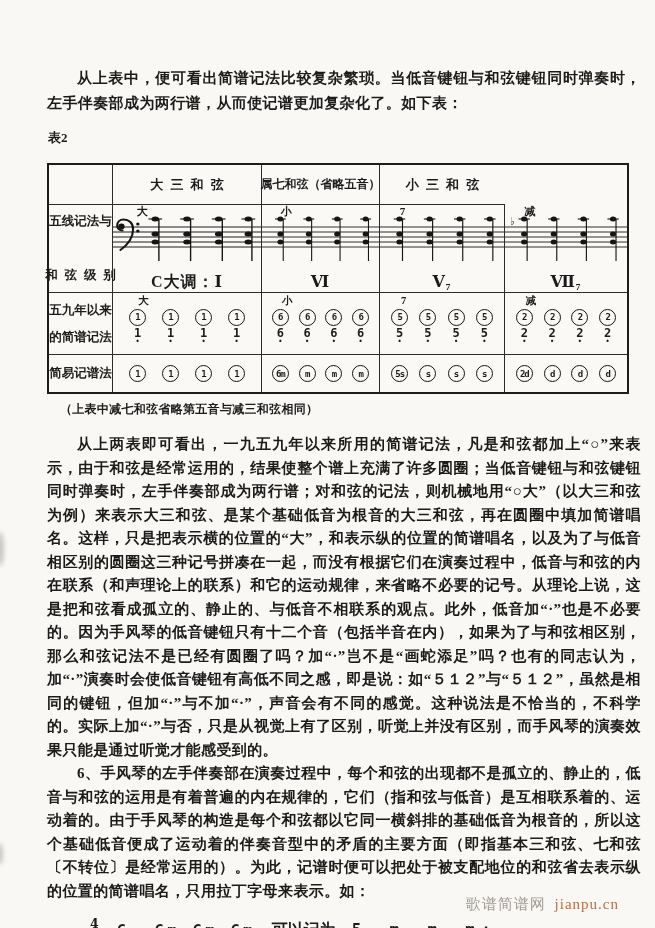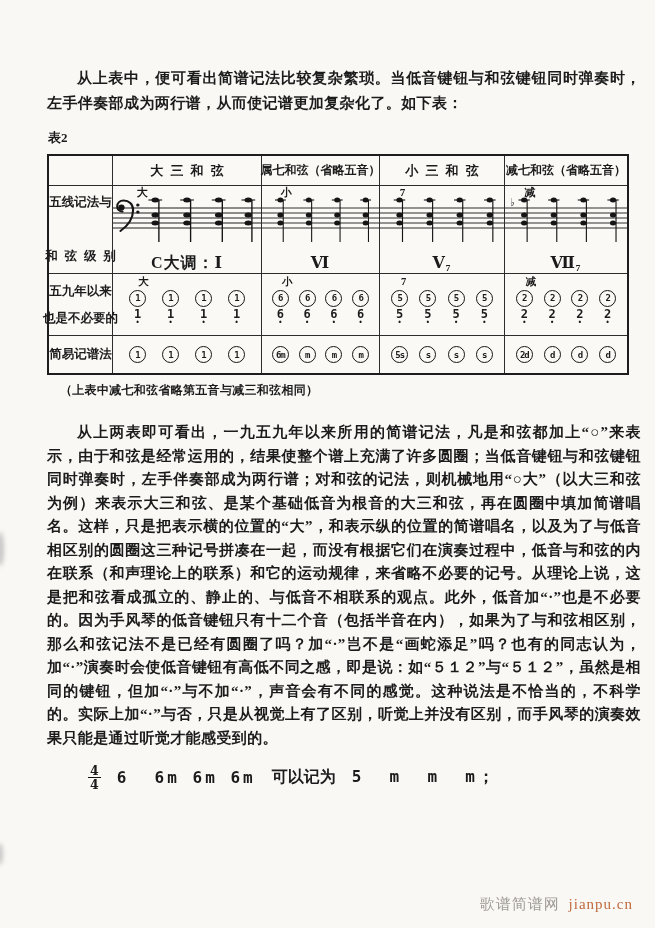--- a/index.html
+++ b/index.html
@@ -17,46 +17,46 @@
     margin:0 14px 0 47px;
     font-size:15px;
     line-height:23.5px;
     text-align:justify;
     letter-spacing:.4px;
     font-weight:600;
   }
   .para.indent{text-indent:2em;}
   #intro{padding-top:66px;line-height:25px;}
   .table-label{
-    margin:13px 0 7px 48px;
+    margin:13px 0 16px 48px;
     font-size:13px;font-weight:bold;
   }
   .footnote{
-    margin:7px 0 22px 60px;
+    margin:7px 0 15px 60px;
     font-size:12px;font-weight:600;letter-spacing:.3px;
   }
   
   .ntable{
     margin:0 26px 0 47px;
     width:582px;
     border:2px solid #1d1d1d;
     box-sizing:border-box;
     background:#faf9f6;
   }
   .trow{display:grid;grid-template-columns:64px 149px 118px 125px 122px;}
   .cell{
     border-right:1px solid #2c2c2c;
     border-bottom:1px solid #2c2c2c;
     box-sizing:border-box;
     position:relative;
     display:flex;align-items:center;justify-content:center;
   }
   .trow .cell:last-child{border-right:none;}
   .trow.last .cell{border-bottom:none;}
-  .hdr{height:30px;font-size:13px;font-weight:bold;white-space:nowrap;}
+  .hdr{height:40px;font-size:13px;font-weight:bold;white-space:nowrap;}
   .hdr.small{font-size:12px;}
   .spread{letter-spacing:.55em;text-indent:.55em;}
   .labelcell{
     flex-direction:column;justify-content:space-between;
     font-size:12.5px;font-weight:600;
     padding:8px 16px;white-space:nowrap;
   }
   .labelcell.mid{justify-content:center;gap:10px;align-items:center;}
   .staffrow .cell{height:88px;}
   .staffcell{flex-direction:column;justify-content:flex-start;padding-top:4px;}
@@ -94,21 +94,21 @@
     font-size:12.5px;line-height:1.05;font-weight:bold;
     font-family:"DejaVu Serif",serif;
   }
   .meter .bot{border-top:1.4px solid #111;padding:0 2px;}
   .seq,.res{
     font-family:"DejaVu Sans Mono",monospace;
     font-size:16px;letter-spacing:3px;white-space:pre;
   }
   .conn{font-size:16px;font-weight:600;}
   .watermark{
-    position:absolute;right:22px;bottom:14px;
+    position:absolute;right:36px;bottom:14px;
     font-size:15px;letter-spacing:1px;text-align:center;
   }
   .watermark .site{color:#a09a94;}
   .watermark .domain{color:#c06a3d;margin-left:4px;}
   
   .smudge{position:absolute;background:#8a8a8a;filter:blur(2px);opacity:.45;border-radius:50%;}
   .s1{left:-3px;top:532px;width:7px;height:34px;}
   .s2{left:-3px;top:843px;width:6px;height:22px;}
   svg{display:block;}
 </style>
@@ -143,21 +143,20 @@
 
   <div class="table-label">表2</div>
 
   <div class="ntable">
 
     <div class="trow">
       <div class="cell hdr"></div>
       <div class="cell hdr spread">大三和弦</div>
       <div class="cell hdr small">属七和弦（省略五音）</div>
       <div class="cell hdr spread">小三和弦</div>
-      <div class="cell hdr small">减七和弦（省略五音）</div>
     </div>
 
     <div class="trow staffrow">
       <div class="cell labelcell">
         <span>五线记法与</span>
         <span class="spread">和弦级别</span>
       </div>
 
       <div class="cell staffcell">
         <span class="staff-mark">大</span>
@@ -209,21 +208,21 @@
             <use href="#chord" x="90" y="10"></use>
             <use href="#chord" x="124" y="10"></use>
         </svg>
         <span class="staff-caption">Ⅶ₇</span>
       </div>
     </div>
 
     <div class="trow jianpurow">
       <div class="cell labelcell mid">
         <span>五九年以来</span>
-        <span>也是不必要的</span>
+        <span>的简谱记法</span>
       </div>
 
       <div class="cell jpcell">
         <span class="jp-mark">大</span>
         <div class="jp-groups">
           <div class="jp-group">
               <span class="circle">1</span>
               <span class="jp-bass">1</span>
               <span class="jp-dot">·</span>
             </div>
@@ -359,20 +358,21 @@
           <span class="circle">d</span>
           <span class="circle">d</span>
         </div>
       </div>
     </div>
   </div>
 
   <div class="footnote">（上表中减七和弦省略第五音与减三和弦相同）</div>
 
   <p class="para indent">从上两表即可看出，一九五九年以来所用的简谱记法，凡是和弦都加上“○”来表示，由于和弦是经常运用的，结果使整个谱上充满了许多圆圈；当低音键钮与和弦键钮同时弹奏时，左手伴奏部成为两行谱；对和弦的记法，则机械地用“○大”（以大三和弦为例）来表示大三和弦、是某个基础低音为根音的大三和弦，再在圆圈中填加简谱唱名。这样，只是把表示横的位置的“大”，和表示纵的位置的简谱唱名，以及为了与低音相区别的圆圈这三种记号拼凑在一起，而没有根据它们在演奏过程中，低音与和弦的内在联系（和声理论上的联系）和它的运动规律，来省略不必要的记号。从理论上说，这是把和弦看成孤立的、静止的、与低音不相联系的观点。此外，低音加“·”也是不必要的。因为手风琴的低音键钮只有十二个音（包括半音在内），如果为了与和弦相区别，那么和弦记法不是已经有圆圈了吗？加“·”岂不是“画蛇添足”吗？也有的同志认为，加“·”演奏时会使低音键钮有高低不同之感，即是说：如“５１２”与“５１２”，虽然是相同的键钮，但加“·”与不加“·”，声音会有不同的感觉。这种说法是不恰当的，不科学的。实际上加“·”与否，只是从视觉上有了区别，听觉上并没有区别，而手风琴的演奏效果只能是通过听觉才能感受到的。</p>
+  <p class="para indent">6、手风琴的左手伴奏部在演奏过程中，每个和弦的出现都不是孤立的、静止的，低音与和弦的运用是有着普遍的内在规律的，它们（指和弦与低音）是互相联系着的、运动着的。由于手风琴的构造是每个和弦都以它同一横斜排的基础低音为根音的，所以这个基础低音便成了运动着的伴奏音型中的矛盾的主要方面（即指基本三和弦、七和弦〔不转位〕是经常运用的）。为此，记谱时便可以把处于被支配地位的和弦省去表示纵的位置的简谱唱名，只用拉丁字母来表示。如：</p>
 
   <div class="examples">
     <div class="exline">
       <span class="meter">
         <span>4</span>
         <span class="bot">4</span>
       </span>
       <span class="seq">6  6m 6m 6m</span>
       <span class="conn">可以记为</span>
       <span class="res">5  m  m  m；</span>

